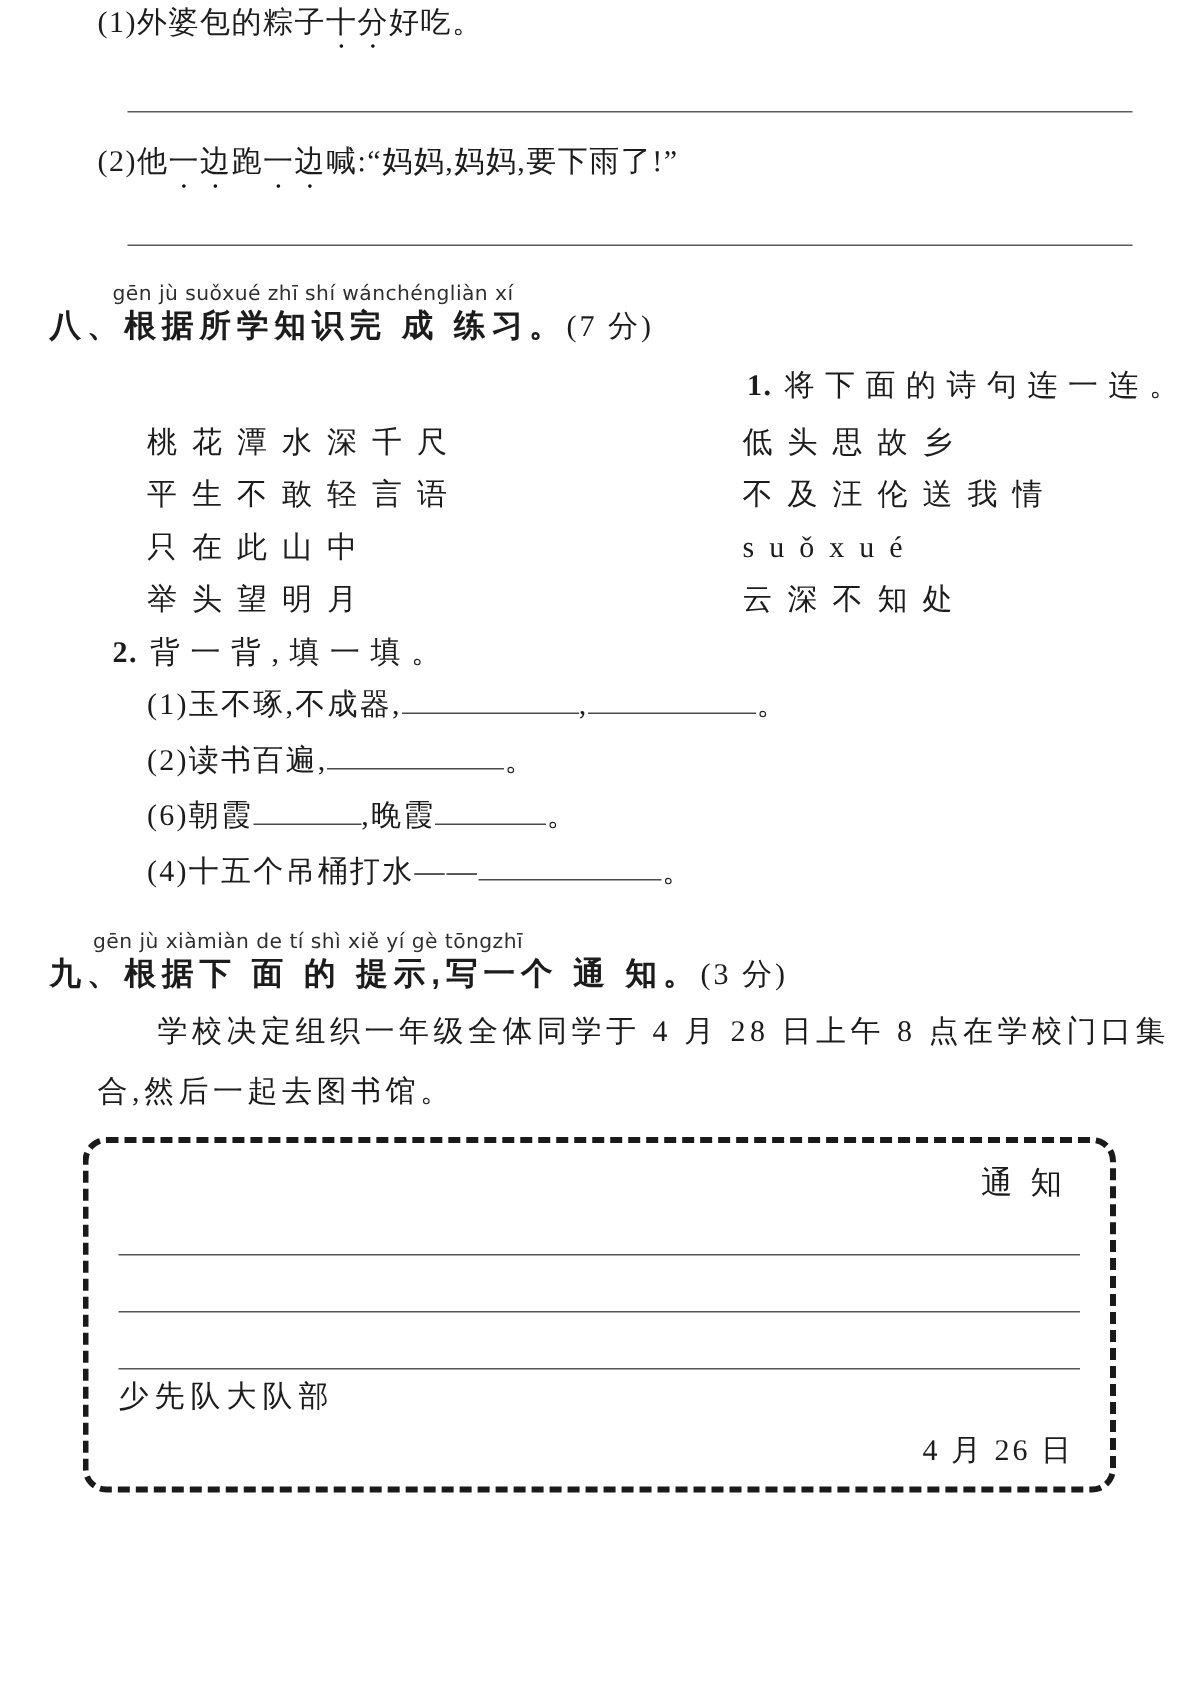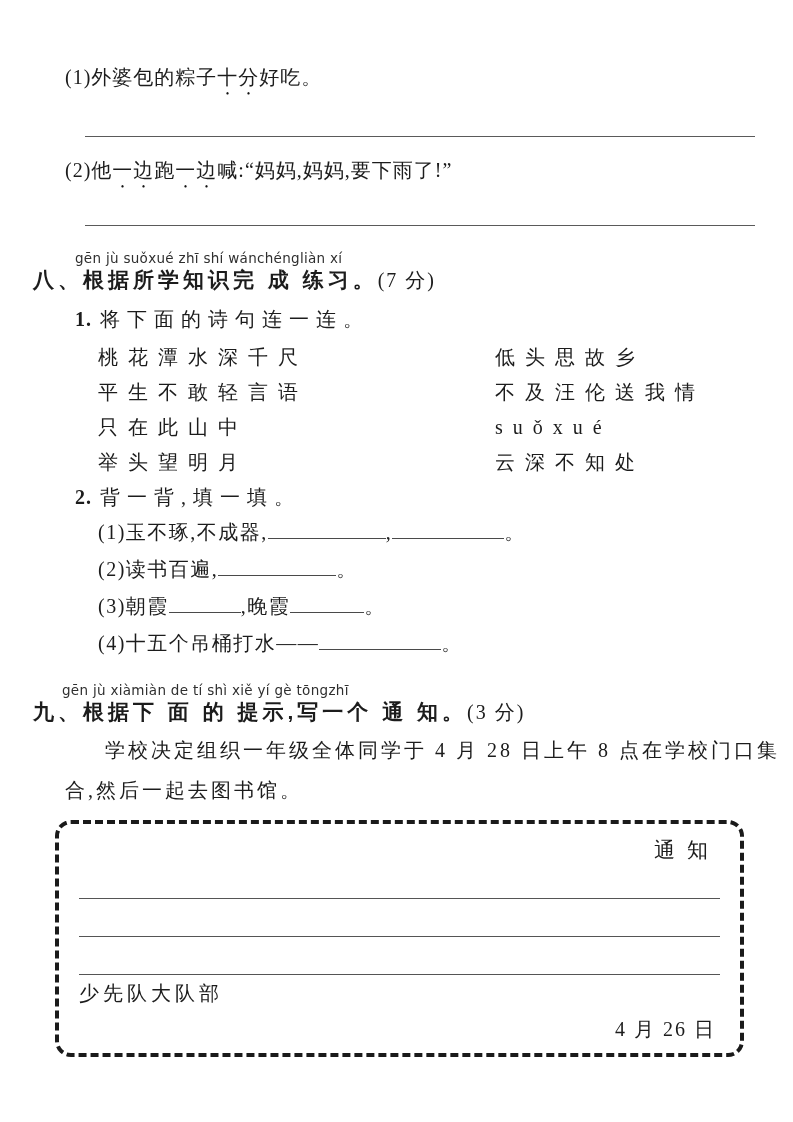--- a/index.html
+++ b/index.html
@@ -1,21 +1,21 @@
 <!DOCTYPE html>
 <html><head>
 <meta charset="utf-8">
 <style>
   html,body{margin:0;padding:0;}
   body{
     width:793px;height:1122px;background:#ffffff;color:#1c1c1c;
     font-family:"Liberation Serif","DejaVu Serif",serif;
     position:relative;overflow:hidden;
   }
-  .page{box-sizing:border-box;width:793px;height:1122px;padding-top:62px;}
+  .page{box-sizing:border-box;width:793px;height:1122px;}
 
   
   .top-sentence{margin-left:65px;font-size:20px;line-height:30px;letter-spacing:1px;}
   .em-dots{
     -webkit-text-emphasis:filled dot #111;
     -webkit-text-emphasis-position:under;
     text-emphasis:filled dot #111;
     text-emphasis-position:under left;
   }
   .answer-line{height:0;border-top:1.5px solid #5a5a5a;margin:37px 38px 0 85px;}
@@ -30,21 +30,21 @@
     margin-left:33px;font-size:21px;line-height:28px;font-weight:bold;
     font-family:"Liberation Sans","DejaVu Sans",sans-serif;letter-spacing:4px;
   }
   .sec-heading .score{
     font-family:"Liberation Serif","DejaVu Serif",serif;font-weight:normal;
     letter-spacing:2px;font-size:20px;
   }
 
   
   .item-title{margin-left:75px;font-size:20px;line-height:30px;letter-spacing:7px;}
-  #item1-title{margin-top:10px;}
+  #item1-title{margin-top:10px;text-align:right;}
   #item2-title{margin-top:2px;}
   .item-num{font-weight:bold;letter-spacing:1px;margin-right:8px;}
 
   
   .match-grid{display:flex;margin-left:98px;margin-top:6px;align-items:flex-end;}
   .match-col.left{width:397px;}
   .poem-line{font-size:20px;line-height:35px;letter-spacing:10px;white-space:nowrap;}
 
   
   .fill-lines{margin-left:98px;margin-top:2px;}
@@ -110,21 +110,21 @@
       </div>
   </div>
 
   <div class="item-title" id="item2-title">
     <span class="item-num">2.</span><span>背一背,填一填。</span>
   </div>
 
   <div class="fill-lines">
     <div class="fill-line"><span>(1)玉不琢,不成器,</span><span class="blank" style="width: 118px;"></span><span>,</span><span class="blank" style="width: 112px;"></span><span>。</span></div>
     <div class="fill-line"><span>(2)读书百遍,</span><span class="blank" style="width: 118px;"></span><span>。</span></div>
-    <div class="fill-line"><span>(3)朝霞</span><span class="blank" style="width: 72px;"></span><span>,晚霞</span><span class="blank" style="width: 74px;"></span><span>。</span></div>
+    <div class="fill-line"><span>(6)朝霞</span><span class="blank" style="width: 72px;"></span><span>,晚霞</span><span class="blank" style="width: 74px;"></span><span>。</span></div>
     <div class="fill-line"><span>(4)十五个吊桶打水——</span><span class="blank" style="width: 122px;"></span><span>。</span></div>
   </div>
 
   <div class="pinyin" id="pinyin9">gēn jù xiàmiàn de tí shì xiě yí gè tōngzhī</div>
   <div class="sec-heading">
     <span>九、根据下 面 的 提示,写一个 通 知。</span><span class="score">(3 分)</span>
   </div>
 
   <div class="prompt">
       <div class="prompt-line">学校决定组织一年级全体同学于 4 月 28 日上午 8 点在学校门口集</div>

